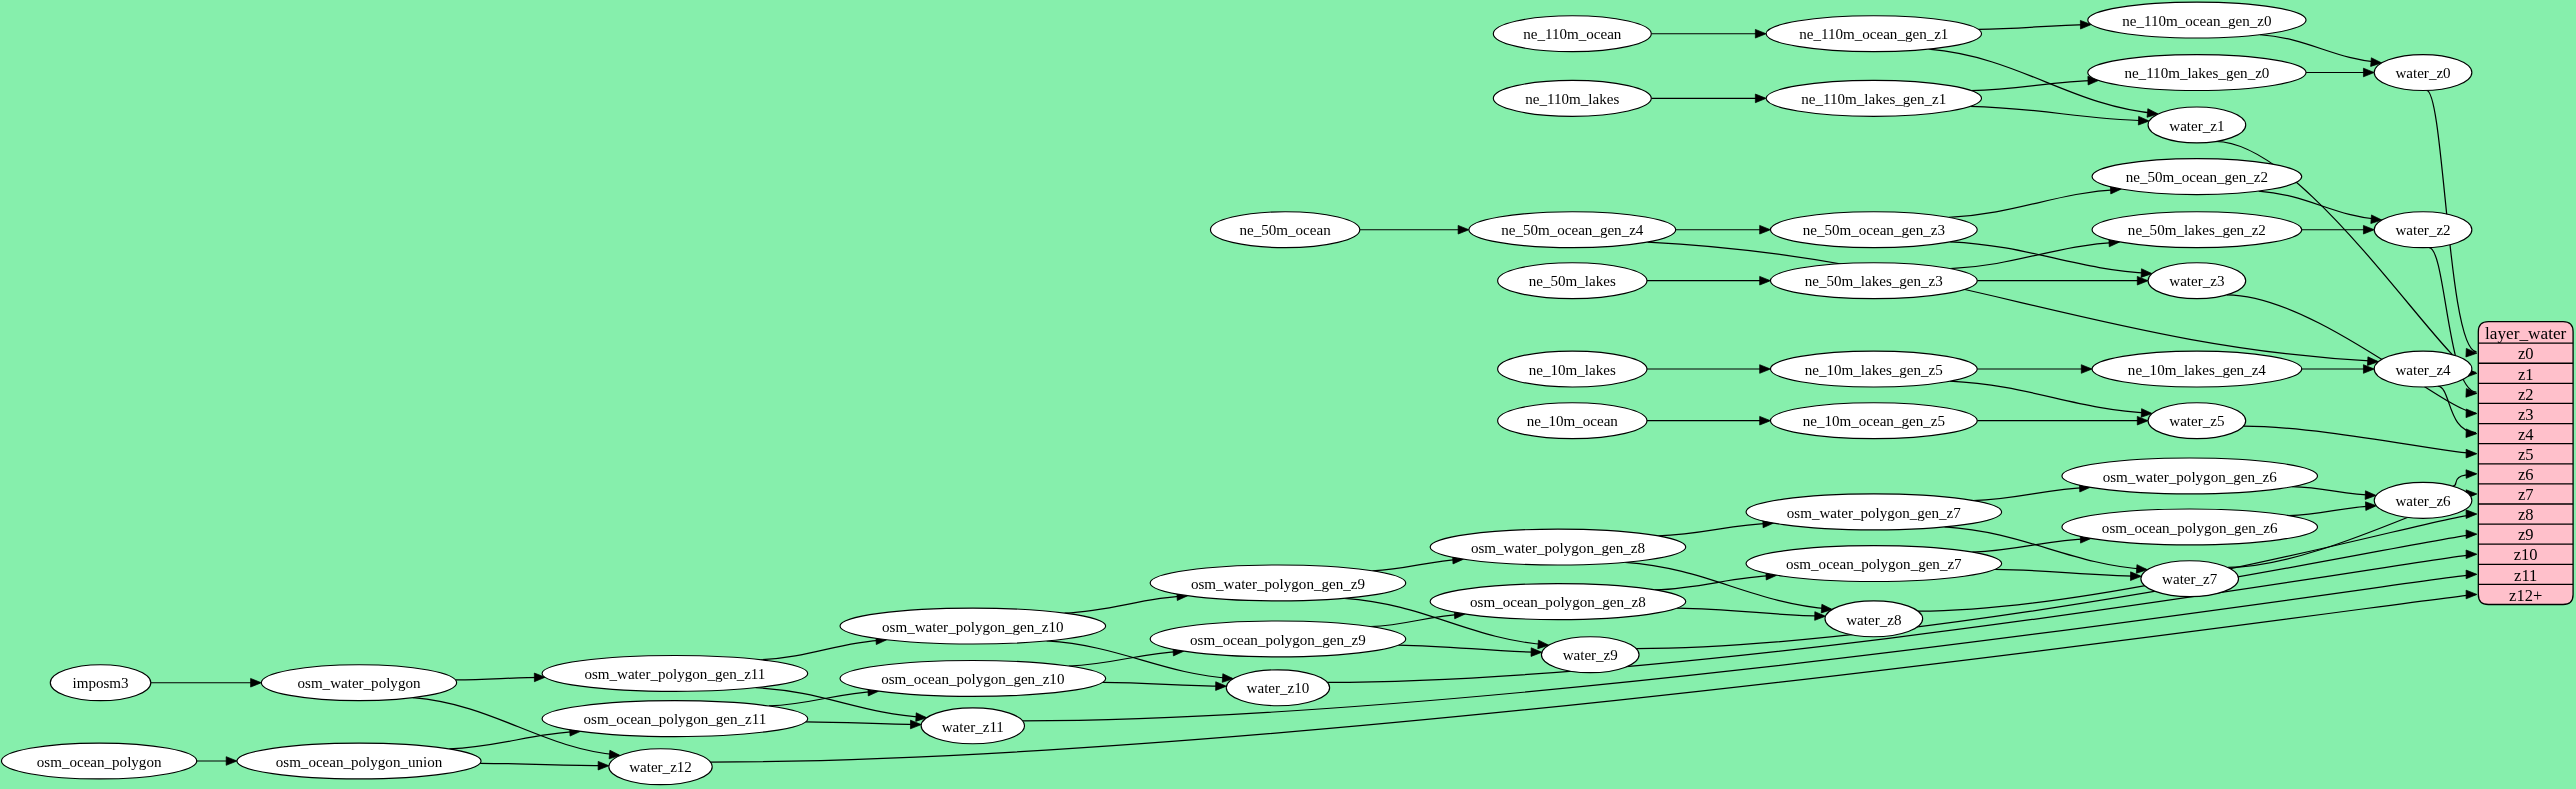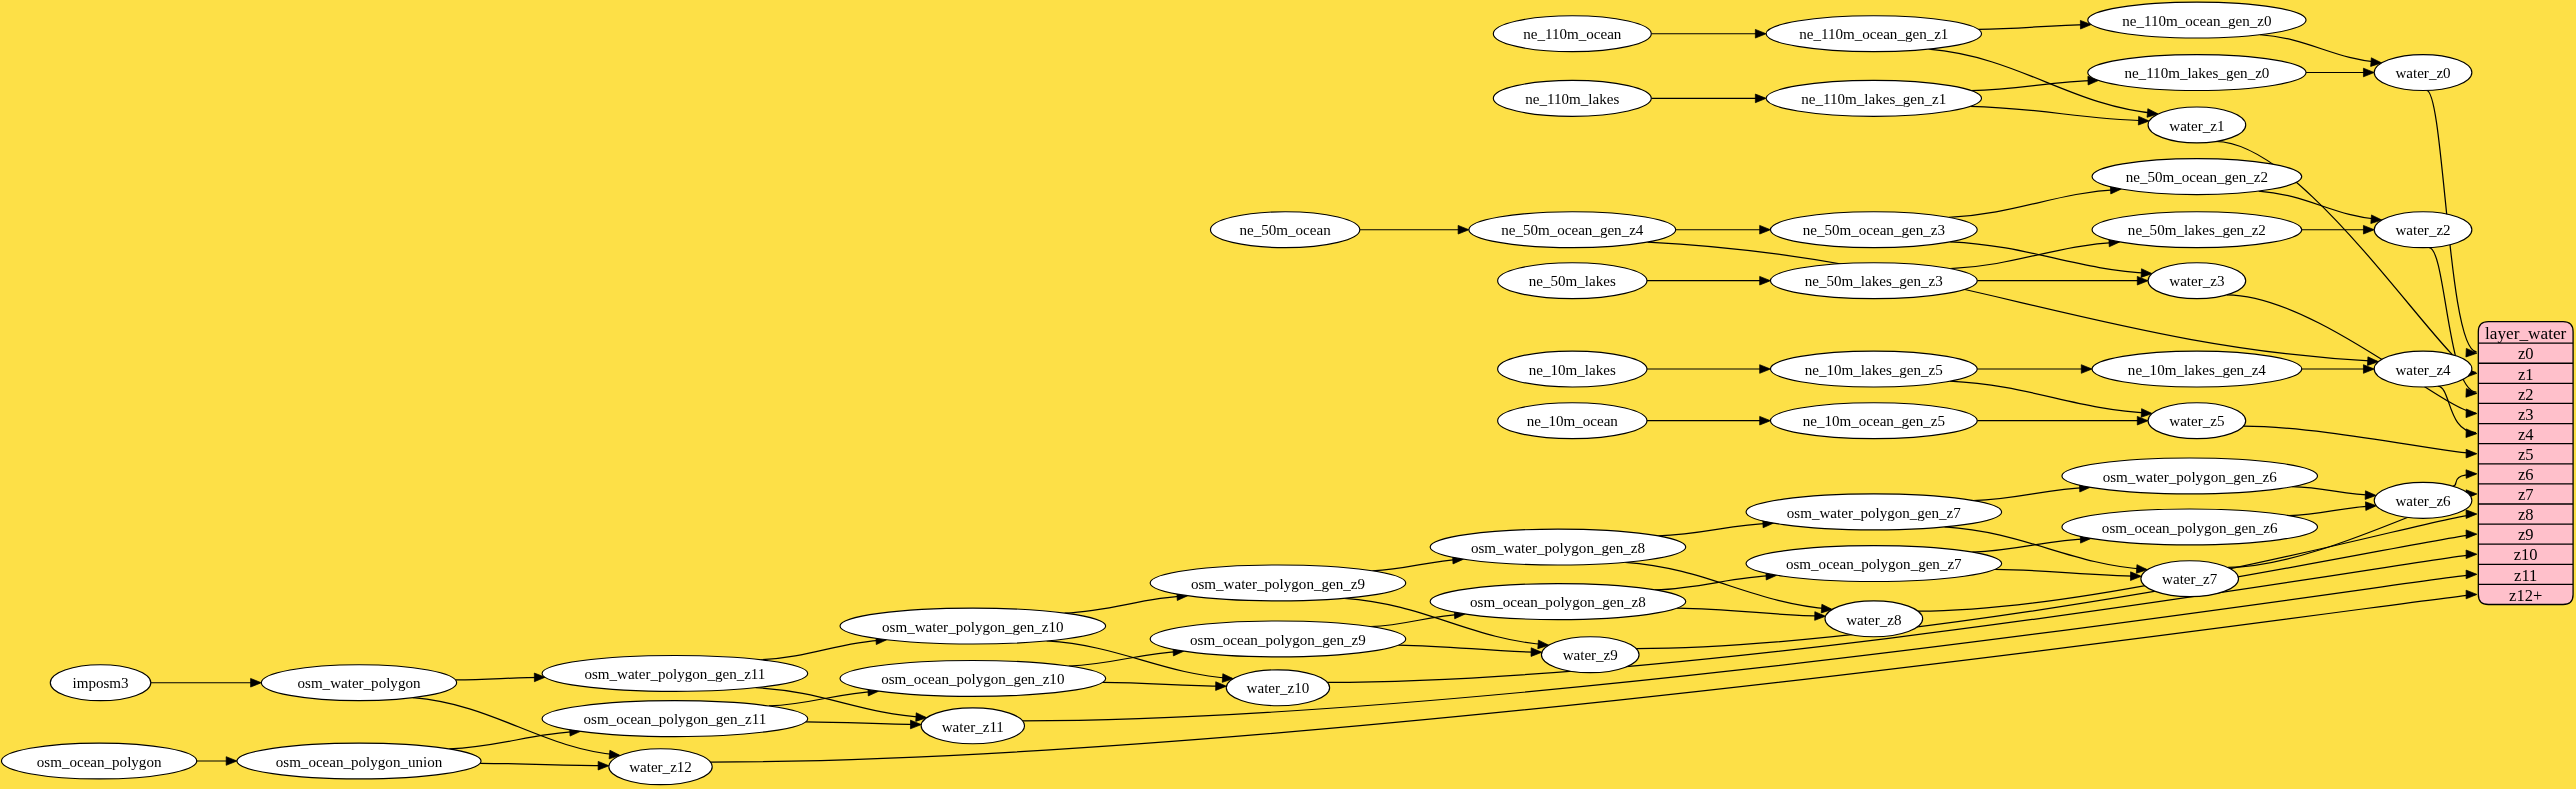--- a/index.html
+++ b/index.html
@@ -7,21 +7,21 @@
     padding: 0;
     background: #ffffff;
   }
   body {
     font-family: "Liberation Serif", serif;
   }
   #canvas {
     position: relative;
     width: 2576px;
     height: 789px;
-    background: #fde047;
+    background: #86efac;
     overflow: hidden;
   }
   svg#graph {
     position: absolute;
     top: 0;
     left: 0;
     width: 2576px;
     height: 789px;
   }
   .node-ellipse {

